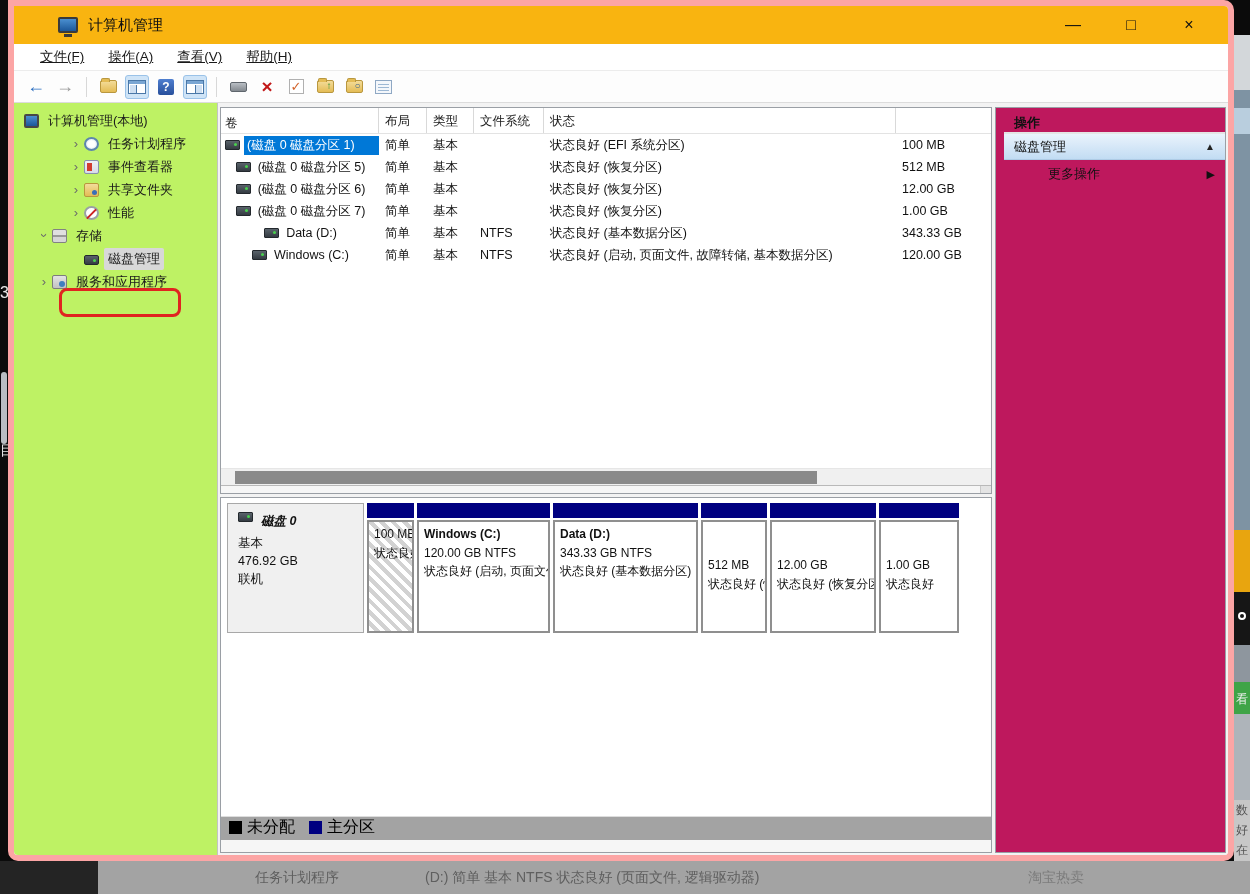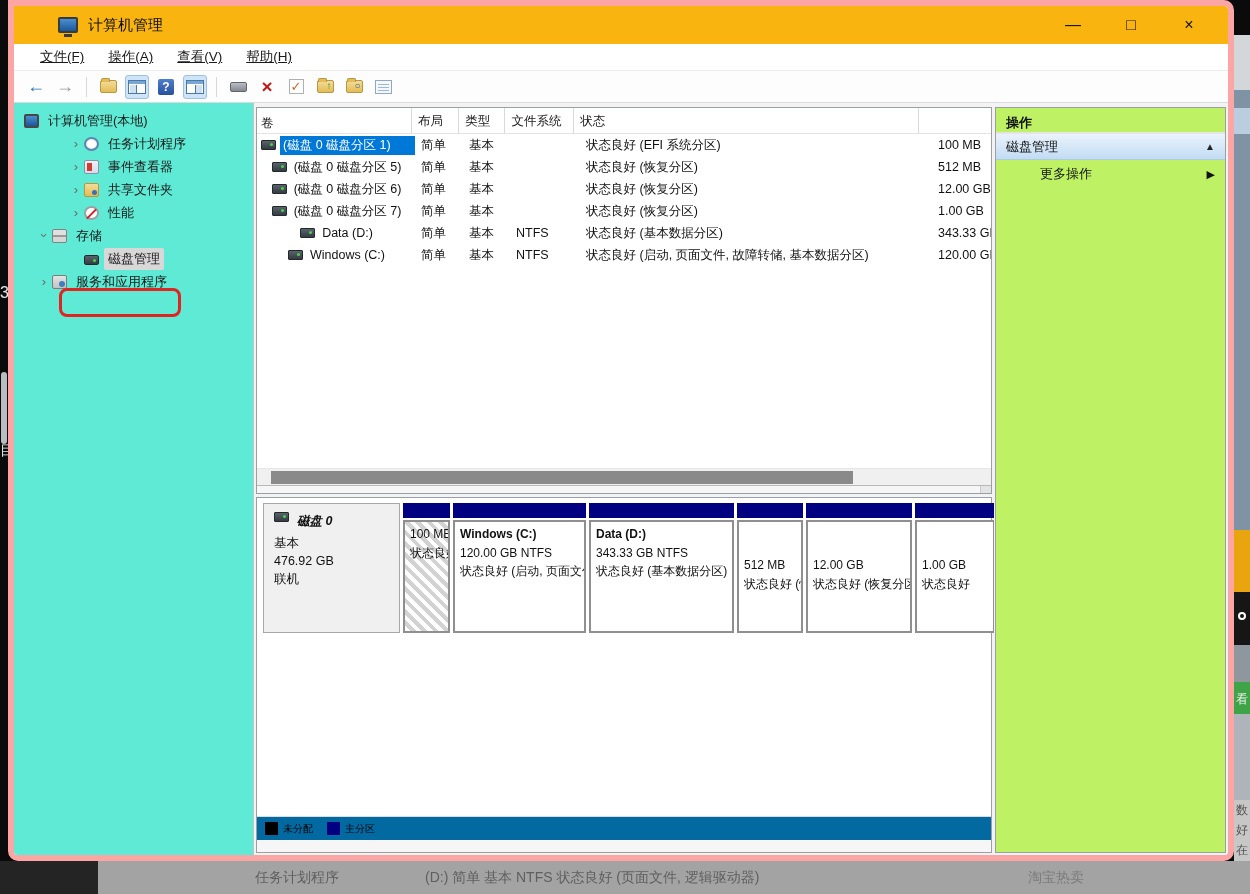--- a/index.html
+++ b/index.html
@@ -55,21 +55,21 @@
   .console-dev { width:17px; height:10px; background:linear-gradient(#b9bec4,#83898f); border:1px solid #5f666d; border-radius:2px; }
   .red-x { color:#c21818; font-size:19px; font-weight:bold; }
   .check-box { width:15px; height:15px; background:#fff; border:1px solid #b0b0b0; color:#d2622a; font-size:13px; font-weight:bold;
     display:flex; align-items:center; justify-content:center; }
   .list-ico { width:17px; height:14px; background:#f4f7fb; border:1px solid #8fa8c4; position:relative; }
   .list-ico::before { content:""; position:absolute; left:2px; top:3px; right:2px; height:8px;
     background:repeating-linear-gradient(#9db8d4 0 1px, transparent 1px 3px); }
 
   
   .main-row { flex:1; display:flex; min-height:0; background:#f3f3f3; }
-  .tree-panel { width:240px; background:#5eead4; border-right:1px solid #c3c3c3; position:relative; padding-top:6px; flex:none; }
+  .tree-panel { width:204px; background:#bef264; border-right:1px solid #c3c3c3; position:relative; padding-top:6px; flex:none; }
   .tree-item { height:23px; display:flex; align-items:center; font-size:13px; color:#1a1a1a; white-space:nowrap; }
   .tree-item .chev { width:12px; color:#6b6b6b; font-size:13px; text-align:center; flex:none; }
   .chev.expanded { transform:rotate(90deg); }
   .chev.none { visibility:hidden; }
   .lvl0 { padding-left:8px; }
   .lvl1 { padding-left:24px; }
   .lvl2 { padding-left:56px; }
   .tree-label { padding:2px 4px; }
   .tree-label.gray-sel { background:#d8d8d8; border-radius:2px; }
 
@@ -118,28 +118,28 @@
   .disk-row { display:flex; margin:5px 2px 0 6px; height:130px; flex:none; }
   .disk-info { width:137px; background:#f0f0f0; border:1px solid #a8a8a8; padding:8px 6px 0 10px; font-size:12.5px; color:#111; flex:none; }
   .disk-info .d-name { font-weight:bold; display:flex; align-items:flex-start; gap:4px; margin-bottom:4px;font-style:italic; }
   .disk-info div { line-height:1.45; }
   .part-strip { display:flex; margin-left:3px; gap:3px; }
   .part-block { display:flex; flex-direction:column; }
   .part-head { height:15px; background:#000080; flex:none; }
   .part-body { flex:1; margin-top:2px; border:2px solid #8f8f8f; background:#fff; padding:3px 5px; font-size:12px; line-height:1.55; overflow:hidden; white-space:nowrap; color:#111; }
   .part-body .p-name { font-weight:bold; }
   .part-block.hatched .part-body { background:repeating-linear-gradient(45deg,#ffffff 0 4px,#d2d2d2 4px 8px); }
-  .legend-row { margin-top:auto; height:24px; background:#0369a1; border-top:1px solid #dddddd; display:flex; align-items:center; gap:14px; padding-left:8px; font-size:10px; flex:none; }
+  .legend-row { margin-top:auto; height:24px; background:#a3a3a3; border-top:1px solid #dddddd; display:flex; align-items:flex-start; gap:14px; padding-left:8px; font-size:16px; flex:none; }
   .legend-item { display:flex; align-items:center; gap:5px; }
   .legend-swatch { width:13px; height:13px; flex:none; }
   .legend-pad { height:12px; flex:none; background:#f6f6f6; }
 
   
   .actions-panel { width:234px; padding:4px 2px 2px 1px; flex:none; background:#f3f3f3; }
-  .actions-box { height:100%; background:#bef264; border:1px solid #9a9fa5; display:flex; flex-direction:column; }
+  .actions-box { height:100%; background:#be185d; border:1px solid #9a9fa5; display:flex; flex-direction:column;padding-left:8px; }
   .actions-title { height:26px; font-size:13px; font-weight:bold; color:#111; padding:6px 0 0 10px; border-bottom:2px solid #e4e4e4; flex:none; }
   .actions-group { height:26px; background:linear-gradient(#eaf3fc,#c2dcf3); border-bottom:1px solid #aecbe5;
     display:flex; align-items:center; padding:0 10px; font-size:13px; color:#111; flex:none; }
   .actions-group .glyph { margin-left:auto; font-size:10px; color:#222; }
   .actions-more { height:28px; display:flex; align-items:center; padding:0 10px 0 44px; font-size:13px; color:#111; flex:none; }
   .actions-more .glyph { margin-left:auto; font-size:11px; color:#111; }
 </style>
 </head>
 <body>
 

